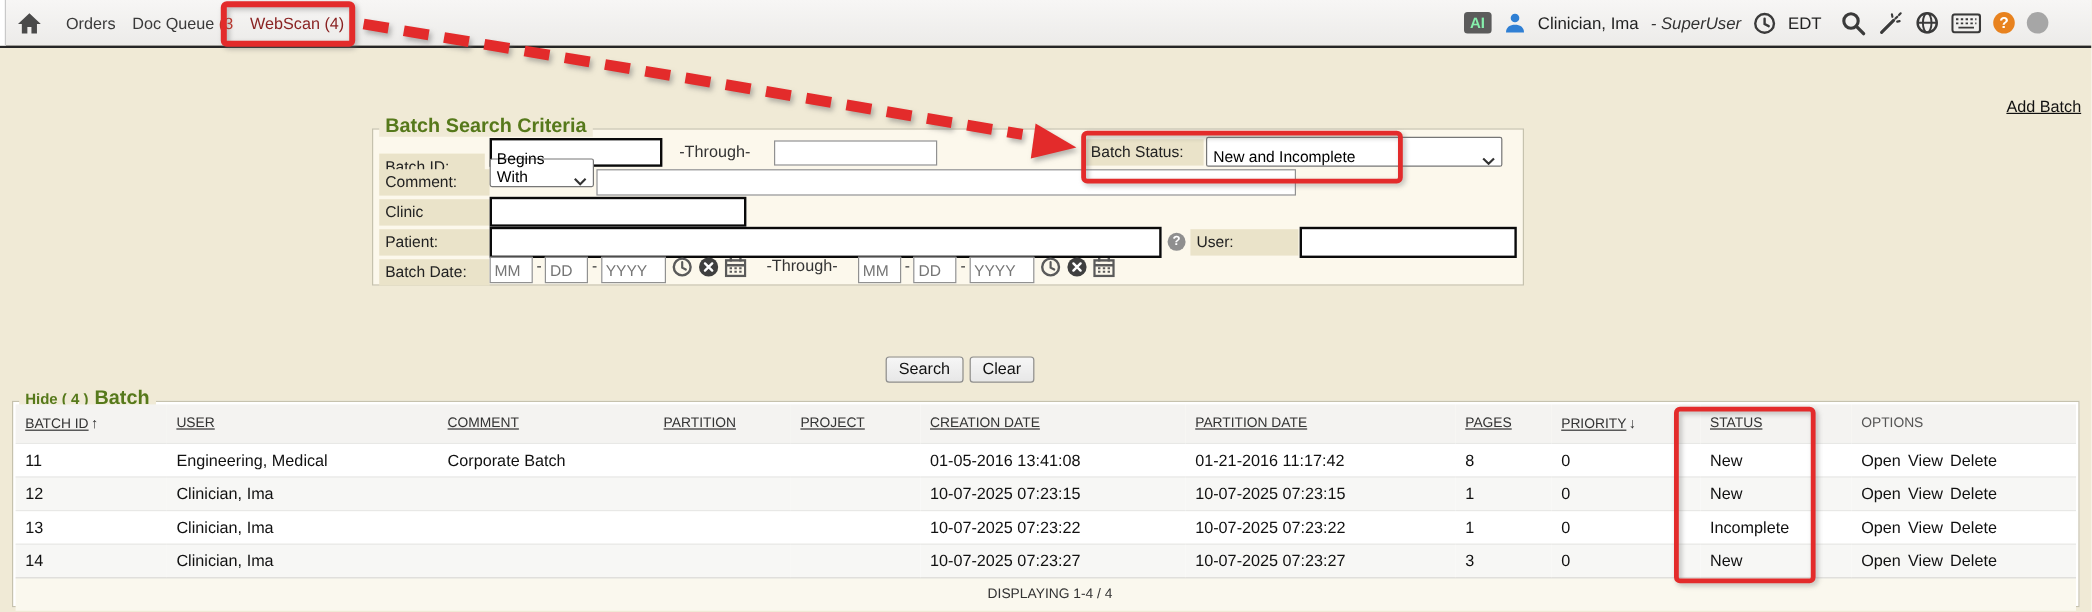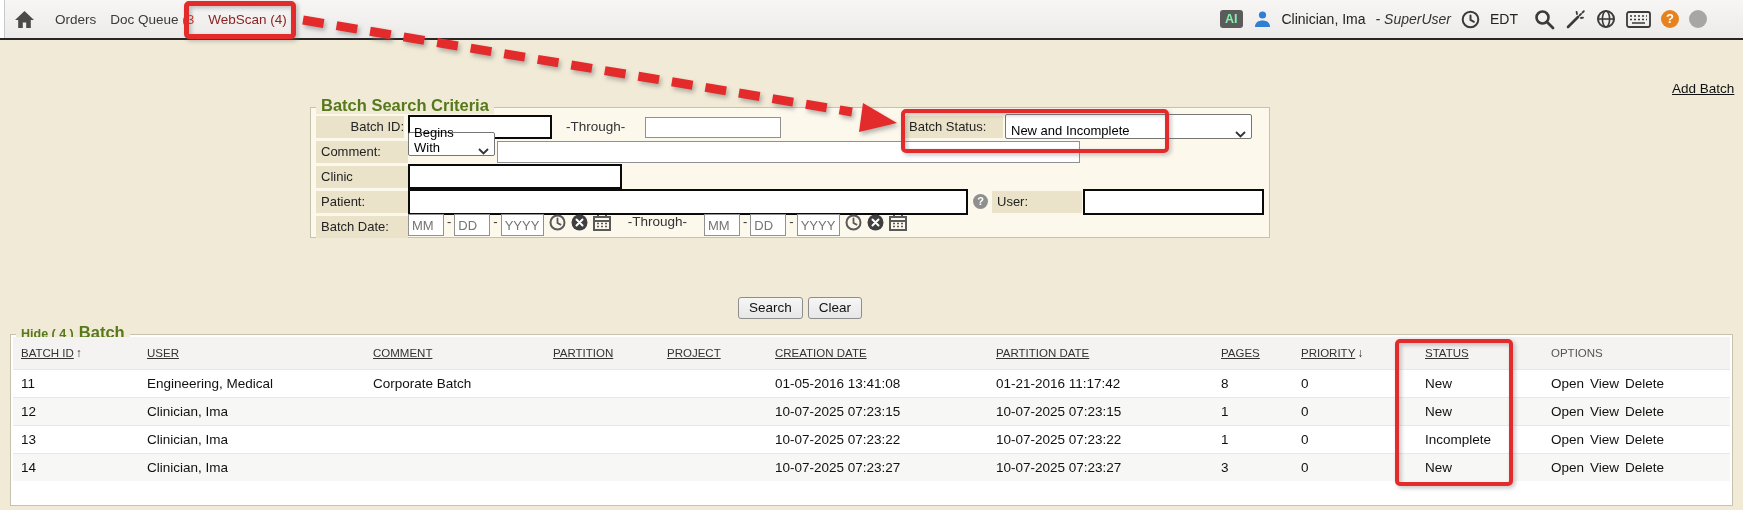--- a/index.html
+++ b/index.html
@@ -44,21 +44,21 @@
   #criteria { left:310px; top:107px; width:960px; height:131px; background:#fcf8ec; }
   .lbl { position:absolute; background:#eae3c9; height:22px; line-height:22px; font-size:13px; color:#222; padding-left:5px; }
   .in  { position:absolute; background:#fff; border:1px solid #919191; font-size:13px; padding:0 3px; }
   .in.focus { border:2px solid #0a0a0a; }
   .in::placeholder { color:#999; }
   .fake-select { position:absolute; background:#fff; border:1px solid #767676; border-radius:2px;
                  display:flex; align-items:flex-end; justify-content:space-between; font-size:13px;
                  padding:0 5px; cursor:pointer; }
   .date-row { position:absolute; left:97px; top:106px; height:24px; display:flex; align-items:flex-start; gap:3px; }
   .date-in { width:36px; height:22px; background:#fff; border:1px solid #919191; font-size:13px; padding:0 3px; }
-  .date-in.yr { width:43px; }
+  .date-in.yr { width:54px; }
   .dash { color:#333; font-size:13px; }
   .mini-icon { display:inline-flex; margin-left:2px; cursor:pointer; }
   .through { font-size:13.5px; color:#333; }
   .q-icon { position:absolute; width:15px; height:15px; border-radius:50%; background:#8f8f8f; color:#fff;
             font-size:11px; font-weight:bold; text-align:center; line-height:15px; cursor:pointer; }
 
   
   .btn-row { position:absolute; left:738px; top:272px; display:flex; gap:5px; }
   .btn { font-size:13.5px; padding:2px 10px 3px; background:linear-gradient(#f6f6f6,#e7e7e7);
          border:1px solid #8d8d8d; border-radius:3px; color:#111; cursor:pointer;margin-top:25px; }
@@ -154,21 +154,21 @@
   <svg class="arrow-svg" width="1743" height="510">
     <line x1="303" y1="20" x2="852" y2="112" stroke="#e32b2b" stroke-width="9" stroke-dasharray="21 13"></line>
     <polygon points="897,123 863,103 859,132" fill="#e32b2b"></polygon>
   </svg>
 
   <a class="add-batch">Add Batch</a>
 
   <div class="fs" id="criteria">
     <div class="fs-legend">Batch Search Criteria</div>
 
-    <div class="lbl" style="left:5px; top:8px; width:88px;text-align:right;">Batch ID:</div>
+    <div class="lbl" style="left:5px; top:20px; width:88px;">Batch ID:</div>
     <input class="in focus" style="left: 97px; top: 7px; width: 144px; height: 24px;">
     <span class="through" style="position:absolute; left:255px; top:11px;">-Through-</span>
     <input class="in" style="left: 334px; top: 9px; width: 136px; height: 21px;">
     <div class="lbl" style="left:593px; top:8px; width:99px;">Batch Status:</div>
     <div class="fake-select" style="left:694px; top:6px; width:247px; height:25px;">
       <span>New and Incomplete</span>
       <span class="icon">
           <svg width="11" height="7" viewBox="0 0 11 7">
             <path d="M1 1 l4.5 4.5 L10 1" fill="none" stroke="#333" stroke-width="1.8"></path>
           </svg>
@@ -345,17 +345,20 @@
           <td></td>
           <td>10-07-2025 07:23:27</td>
           <td>10-07-2025 07:23:27</td>
           <td>3</td>
           <td>0</td>
           <td>New</td>
           <td>
             <span class="opt-link">Open</span><span class="opt-link">View</span><span class="opt-link">Delete</span>
           </td>
         </tr>
+        <tr>
+          <td class="footer-cell" colspan="11">DISPLAYING 1-4 / 4</td>
+        </tr>
       </tbody>
     </table>
   </div>
 
 </div>
 
 </body></html>

